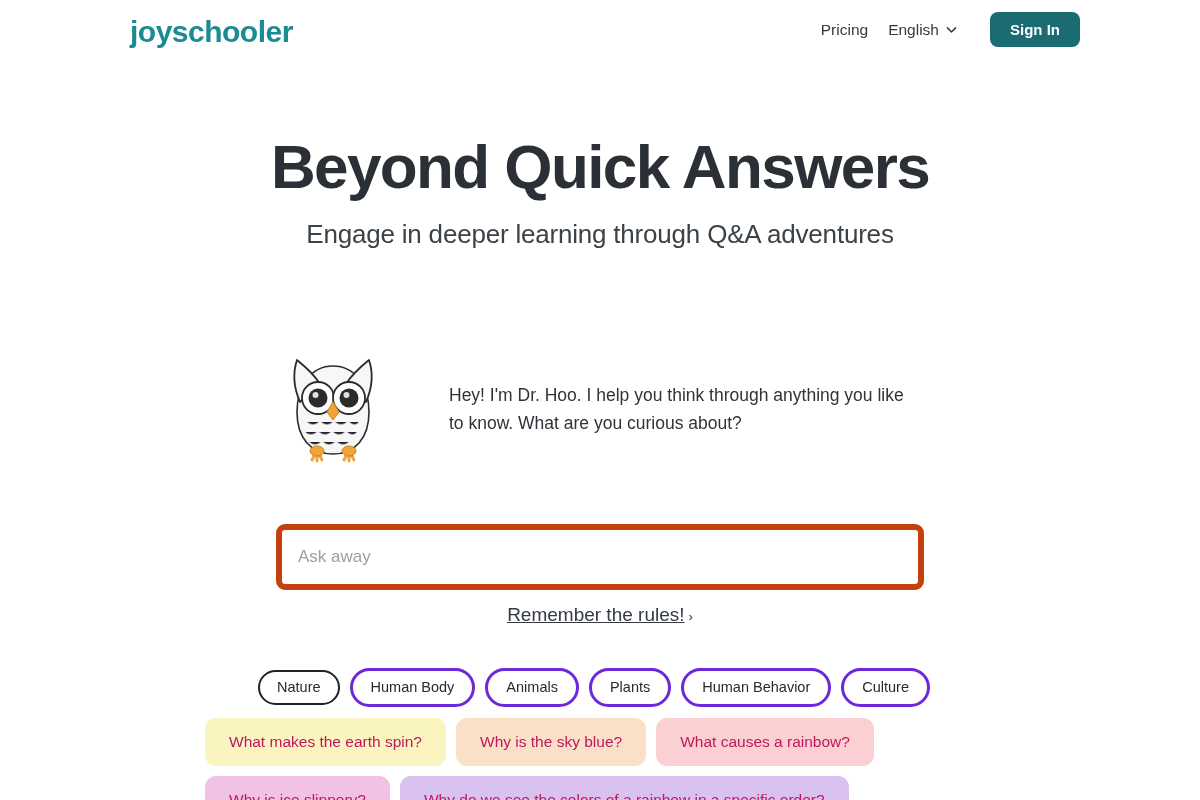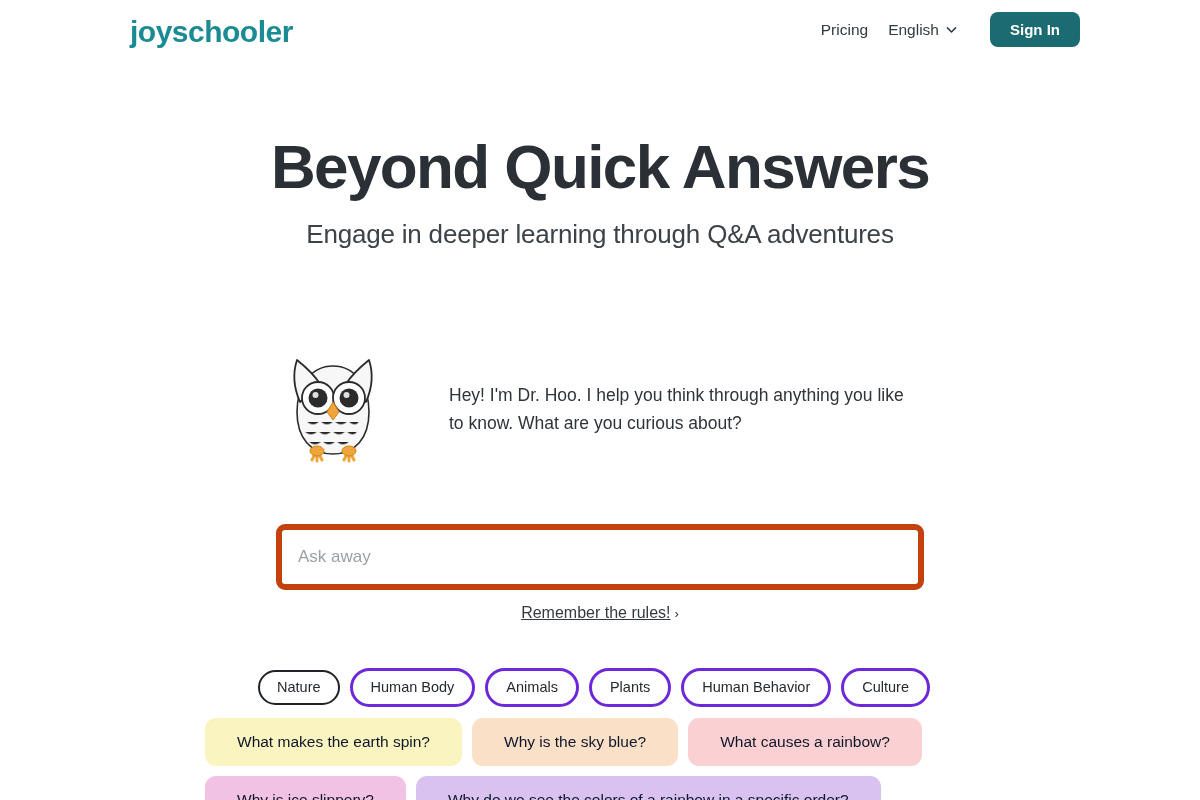--- a/index.html
+++ b/index.html
@@ -76,21 +76,21 @@
     width: 100%; height: 66px;
     border: 6px solid #c2410c; border-radius: 9px;
     background: #fff;
     font-family: inherit; font-size: 17px; color: #22262b;
     padding: 0 16px;
     outline: none;
   }
   .ask-input::placeholder { color: #9aa1a6; }
   .rules-row { margin-top: 14px; text-align: center; }
   .rules-link {
-    font-size: 16px; color: #343a40; text-decoration: underline;
+    font-size: 19px; color: #343a40; text-decoration: underline;
     cursor: pointer;
   }
   .rules-caret { font-size: 13px; color: #343a40; margin-left: 4px; }
 
   
   .pills {
     position: absolute; top: 668px; left: 0; right: 12px;
     display: flex; justify-content: center; align-items: center; gap: 10px;
   }
   .pill {
@@ -102,22 +102,22 @@
   }
   .pill.selected { border: 2px solid #1f2328; padding: 8px 17px; font-weight: 400; }
 
   
   .suggestions {
     position: absolute; top: 718px; left: 205px; width: 792px;
     display: flex; flex-wrap: wrap; gap: 10px;
   }
   .card {
     border: none; border-radius: 11px;
-    font-family: inherit; font-size: 15.5px; color: #0f172a;
-    padding: 15px 32px; cursor: pointer; text-align: center;
+    font-family: inherit; font-size: 15.5px; color: #be185d;
+    padding: 15px 24px; cursor: pointer; text-align: center;
     white-space: nowrap;
   }
 </style>
 </head>
 <body>
 
 <div class="page">
 
   <div class="header">
     <div class="logo">joyschooler</div>

